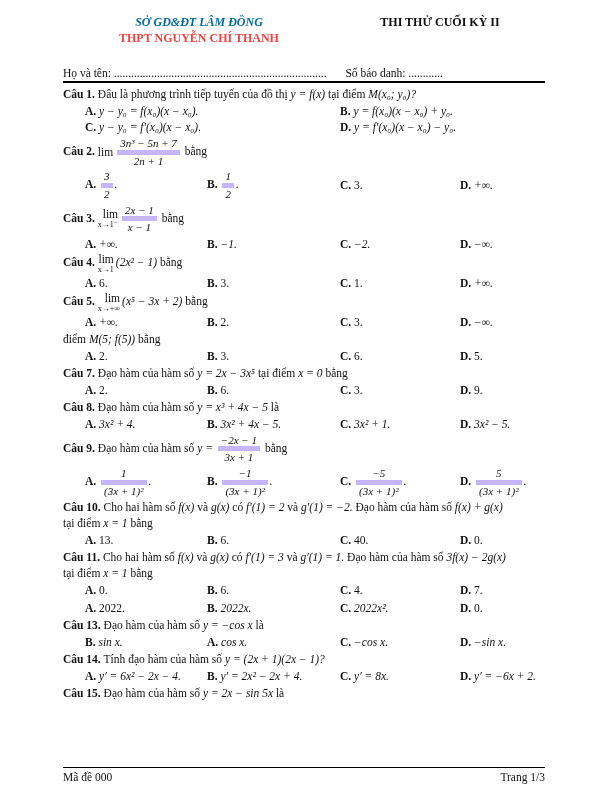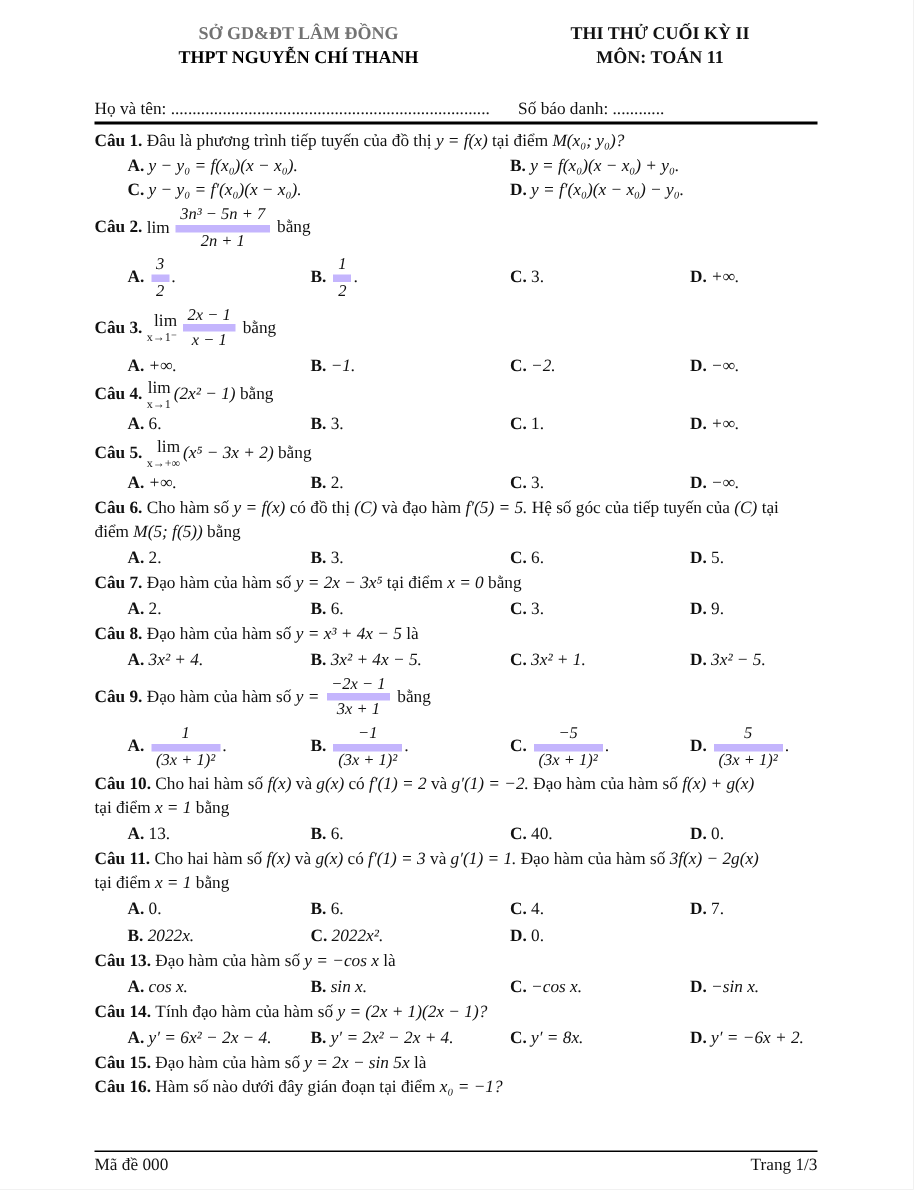--- a/index.html
+++ b/index.html
@@ -31,26 +31,25 @@
   .footer{margin-top:auto;}
   .footrule{border-top:1.2px solid #000;}
   .footrow{display:flex;justify-content:space-between;padding-top:3px;gap:16px;}
 </style>
 </head>
 <body>
 
 <div class="page">
   <div class="header">
     <div class="h-left">
-      <div class="hline red" style="color: #737373;">SỞ GD&amp;ĐT LÂM ĐỒNG</div>
-      <div class="hline red" style="color: #000000;">THPT NGUYỄN CHÍ THANH</div>
+      <div class="hline red" style="color: #0369a1; font-style: italic;">SỞ GD&amp;ĐT LÂM ĐỒNG</div>
+      <div class="hline red" style="color: #ef4444;">THPT NGUYỄN CHÍ THANH</div>
     </div>
     <div class="h-right">
       <div class="hline">THI THỬ CUỐI KỲ II</div>
-      <div class="hline">MÔN: TOÁN 11</div>
     </div>
   </div>
 
   <div class="nameline">
     <span>Họ và tên:</span>
     <span>..........................................................................</span>
     <span class="sbd">Số báo danh:</span>
     <span>............</span>
   </div>
 
@@ -96,21 +95,20 @@
       <div class="question">
         <div class="qline"><span class="qlabel">Câu 5. </span><span class="lim"><span class="w">lim</span><span class="s">x→+∞</span></span><span class="math">(x⁵ − 3x + 2)</span><span class="txt"> bằng</span></div>
         <div class="opts c4">
           <div class="opt"><span class="olabel">A. </span><span class="math">+∞.</span></div>
           <div class="opt"><span class="olabel">B. </span><span class="txt">2.</span></div>
           <div class="opt"><span class="olabel">C. </span><span class="txt">3.</span></div>
           <div class="opt"><span class="olabel">D. </span><span class="math">−∞.</span></div>
         </div>
       </div>
       <div class="question">
-        <div class="qline"><span class="qlabel">Câu 6. </span><span class="txt">Cho hàm số </span><span class="math">y = f(x)</span><span class="txt"> có đồ thị </span><span class="math">(C)</span><span class="txt"> và đạo hàm </span><span class="math">f′(5) = 5.</span><span class="txt"> Hệ số góc của tiếp tuyến của </span><span class="math">(C)</span><span class="txt"> tại</span></div>
         <div class="qline"><span class="txt">điểm </span><span class="math">M(5; f(5))</span><span class="txt"> bằng</span></div>
         <div class="opts c4">
           <div class="opt"><span class="olabel">A. </span><span class="txt">2.</span></div>
           <div class="opt"><span class="olabel">B. </span><span class="txt">3.</span></div>
           <div class="opt"><span class="olabel">C. </span><span class="txt">6.</span></div>
           <div class="opt"><span class="olabel">D. </span><span class="txt">5.</span></div>
         </div>
       </div>
       <div class="question">
         <div class="qline"><span class="qlabel">Câu 7. </span><span class="txt">Đạo hàm của hàm số </span><span class="math">y = 2x − 3x⁵</span><span class="txt"> tại điểm </span><span class="math">x = 0</span><span class="txt"> bằng</span></div>
@@ -154,48 +152,46 @@
         <div class="qline"><span class="txt">tại điểm </span><span class="math">x = 1</span><span class="txt"> bằng</span></div>
         <div class="opts c4">
           <div class="opt"><span class="olabel">A. </span><span class="txt">0.</span></div>
           <div class="opt"><span class="olabel">B. </span><span class="txt">6.</span></div>
           <div class="opt"><span class="olabel">C. </span><span class="txt">4.</span></div>
           <div class="opt"><span class="olabel">D. </span><span class="txt">7.</span></div>
         </div>
       </div>
       <div class="question">
         <div class="opts c4">
+          <div class="opt"><span class="olabel">A. </span><span class="txt">2022.</span></div>
           <div class="opt"><span class="olabel">B. </span><span class="math">2022x.</span></div>
           <div class="opt"><span class="olabel">C. </span><span class="math">2022x².</span></div>
           <div class="opt"><span class="olabel">D. </span><span class="txt">0.</span></div>
         </div>
       </div>
       <div class="question">
         <div class="qline"><span class="qlabel">Câu 13. </span><span class="txt">Đạo hàm của hàm số </span><span class="math">y = −cos x</span><span class="txt"> là</span></div>
         <div class="opts c4">
+          <div class="opt"><span class="olabel">B. </span><span class="math">sin x.</span></div>
           <div class="opt"><span class="olabel">A. </span><span class="math">cos x.</span></div>
-          <div class="opt"><span class="olabel">B. </span><span class="math">sin x.</span></div>
           <div class="opt"><span class="olabel">C. </span><span class="math">−cos x.</span></div>
           <div class="opt"><span class="olabel">D. </span><span class="math">−sin x.</span></div>
         </div>
       </div>
       <div class="question">
         <div class="qline"><span class="qlabel">Câu 14. </span><span class="txt">Tính đạo hàm của hàm số </span><span class="math">y = (2x + 1)(2x − 1)?</span></div>
         <div class="opts c4">
           <div class="opt"><span class="olabel">A. </span><span class="math">y′ = 6x² − 2x − 4.</span></div>
           <div class="opt"><span class="olabel">B. </span><span class="math">y′ = 2x² − 2x + 4.</span></div>
           <div class="opt"><span class="olabel">C. </span><span class="math">y′ = 8x.</span></div>
           <div class="opt"><span class="olabel">D. </span><span class="math">y′ = −6x + 2.</span></div>
         </div>
       </div>
       <div class="question">
         <div class="qline"><span class="qlabel">Câu 15. </span><span class="txt">Đạo hàm của hàm số </span><span class="math">y = 2x − sin 5x</span><span class="txt"> là</span></div>
-      </div>
-      <div class="question">
-        <div class="qline"><span class="qlabel">Câu 16. </span><span class="txt">Hàm số nào dưới đây gián đoạn tại điểm </span><span class="math">x₀ = −1?</span></div>
       </div>
     </div>
 
   <div class="footer">
     <div class="footrule"></div>
     <div class="footrow">
       <span>Mã đề 000</span>
       <span>Trang 1/3</span>
     </div>
   </div>

